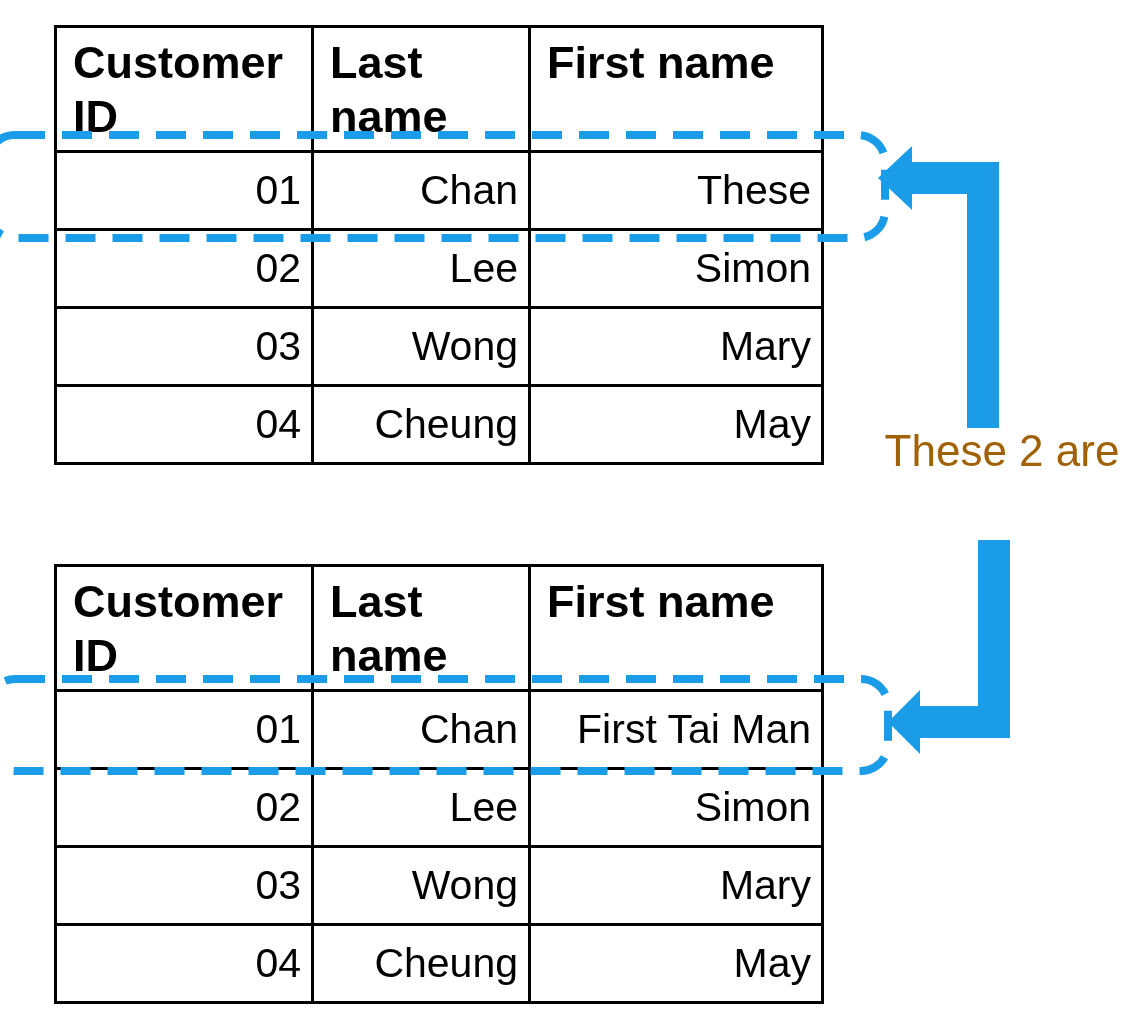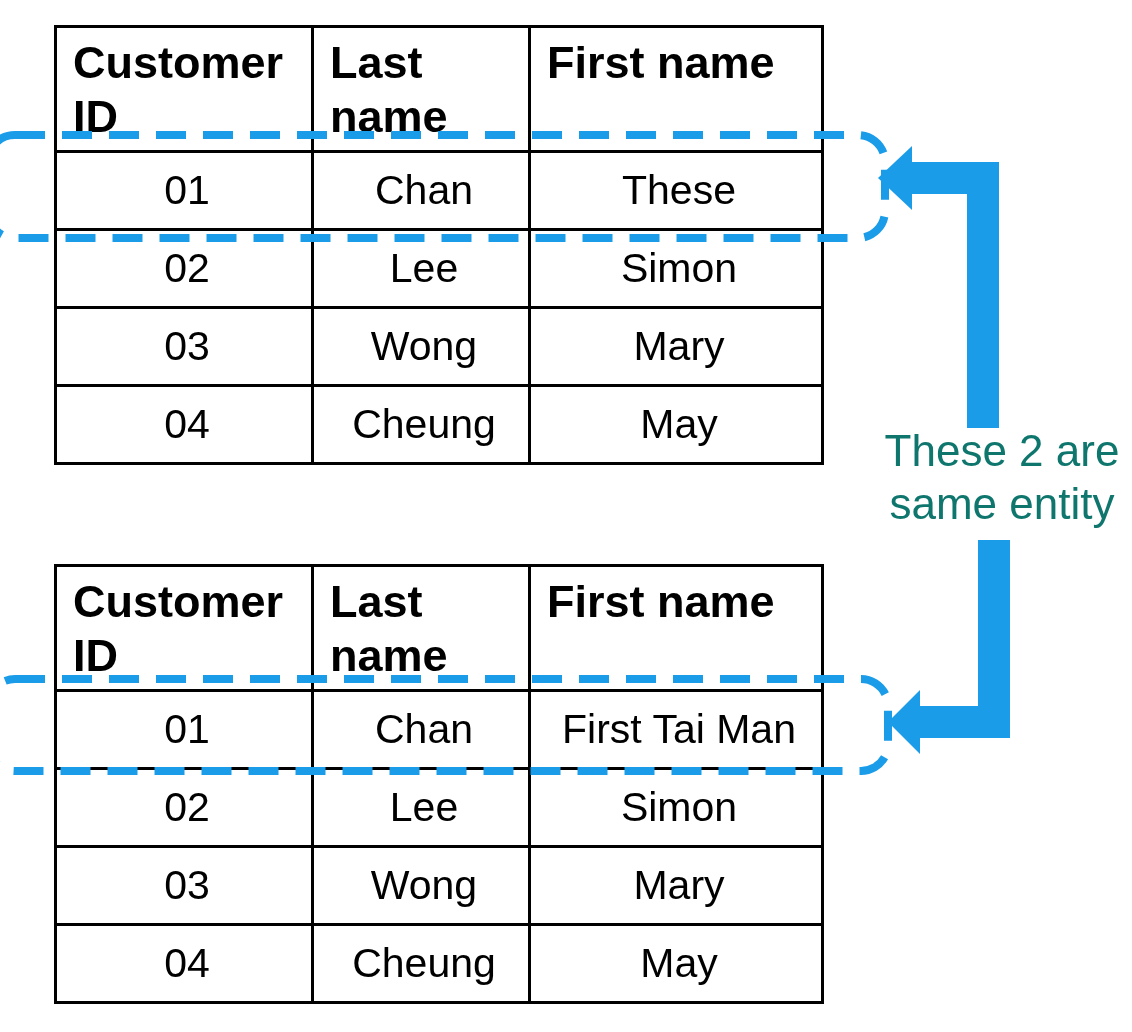--- a/index.html
+++ b/index.html
@@ -47,21 +47,21 @@
     line-height: 54px;
     text-align: left;
     vertical-align: top;
     padding-top: 8px;
     white-space: pre-line;
     color: #000000;
   }
   table.customer-table td {
     font-size: 41px;
     font-weight: normal;
-    text-align: center;
+    text-align: right;
     vertical-align: middle;
     white-space: nowrap;
     color: #000000;
   }
 
   
   svg.overlay {
     position: absolute;
     left: 0;
     top: 0;
@@ -159,18 +159,17 @@
   </tbody>
     </table>
 
   <svg class="overlay" width="1132" height="1032" viewBox="0 0 1132 1032">
     <rect x="-12" y="135" width="897" height="103" rx="27" ry="27" fill="none" stroke-width="8" stroke-dasharray="30 17" stroke="#1B9CE8"></rect>
     <rect x="-12" y="679" width="900" height="92" rx="27" ry="27" fill="none" stroke-width="8" stroke-dasharray="30 17" stroke="#1B9CE8"></rect>
     <polygon points="878,178 912,146 912,162 999,162 999,428 967,428 967,194 912,194 912,210" fill="#1B9CE8"></polygon>
     <polygon points="978,540 1010,540 1010,738 920,738 920,754 888,722 920,690 920,706 978,706" fill="#1B9CE8"></polygon>
   </svg>
 
-  <div class="annotation-label" style="color: #0f766e;">
+  <div class="annotation-label" style="color: #a16207;">
     <div>These 2 are</div>
-    <div>same entity</div>
   </div>
 
 </div>
 
 </body></html>

